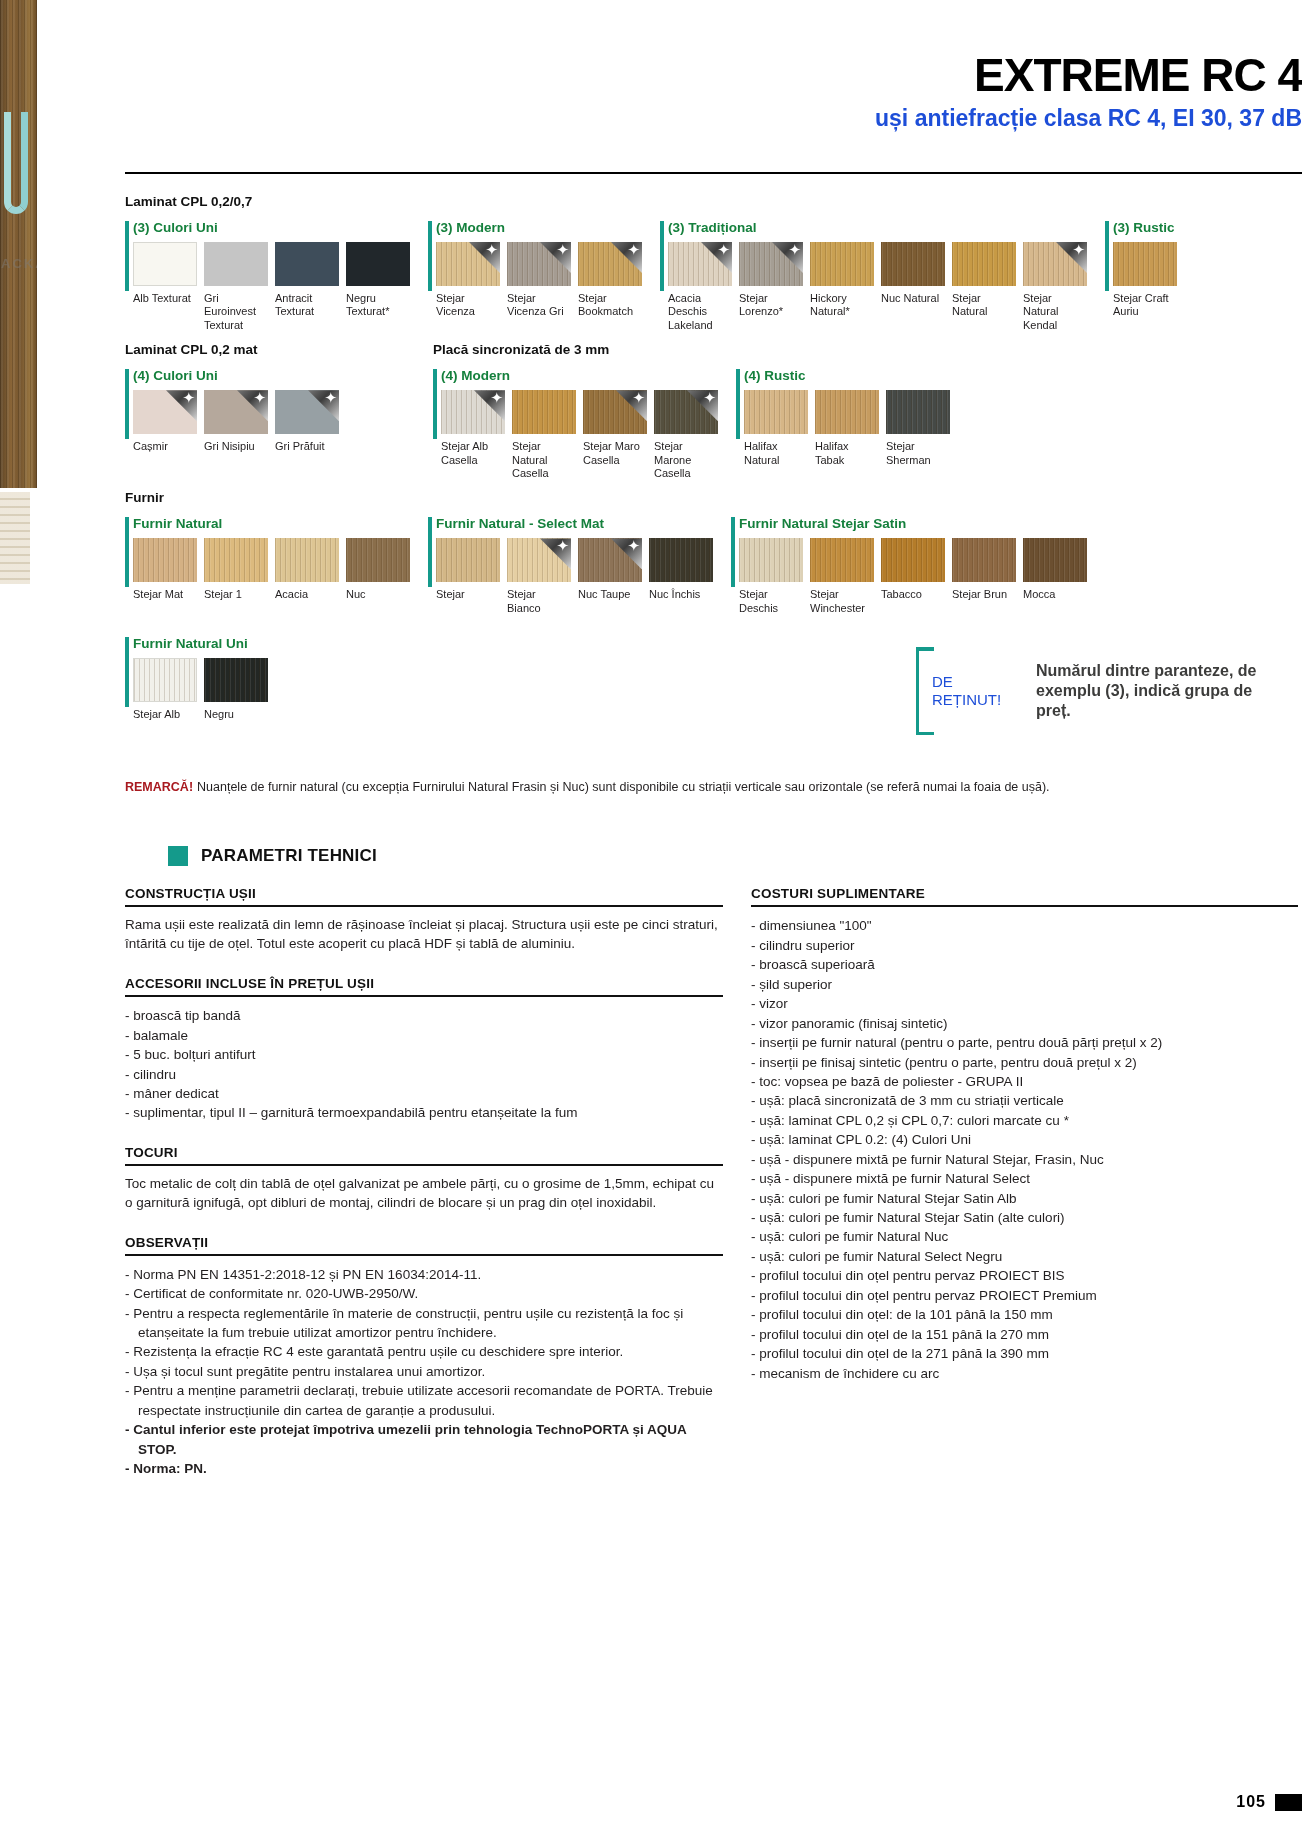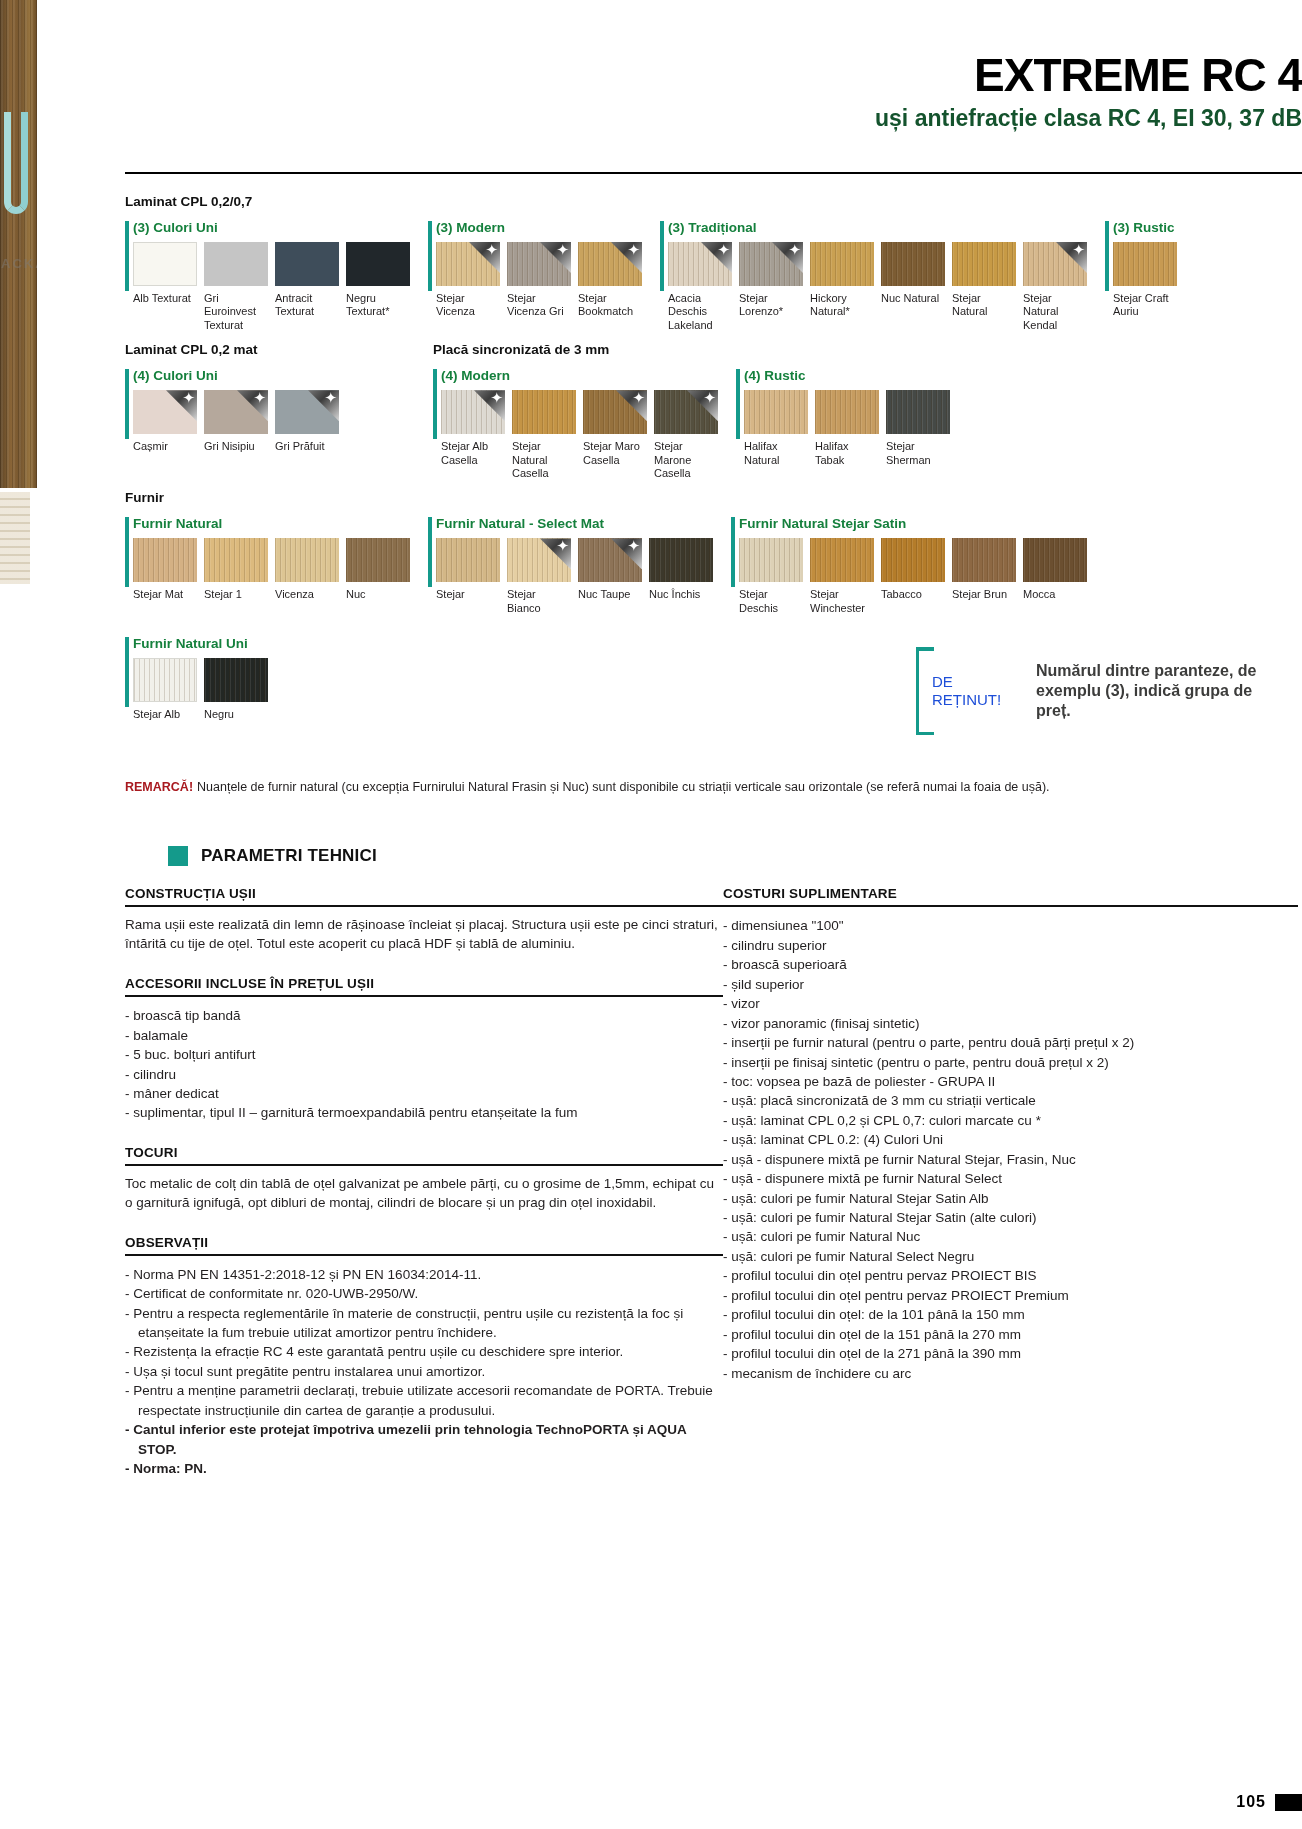--- a/index.html
+++ b/index.html
@@ -24,21 +24,21 @@
     border:7px solid #a9dcdb;border-top:none;border-radius:0 0 13px 13px;
     border-right-color:#8fcfd0;border-bottom-color:#9cd5d5;}
   .door-letters{position:absolute;left:1px;top:256px;width:36px;overflow:hidden;
     color:rgba(125,118,110,.55);font-size:13px;font-weight:bold;letter-spacing:2px;white-space:nowrap;}
   .door-slats{position:absolute;left:0;top:492px;width:30px;height:92px;
     background:repeating-linear-gradient(180deg,#eae2d2 0 6px,#cfc3a9 6px 8px);opacity:.8;}
   
   .content{position:absolute;left:125px;right:0;top:0;}
   .page-header{padding-top:52px;text-align:right;padding-right:0;}
   .page-title{font-size:46px;font-weight:bold;letter-spacing:-1px;line-height:1;color:#000;}
-  .page-subtitle{font-size:23px;font-weight:bold;margin-top:7px;color:#14532d;}
+  .page-subtitle{font-size:23px;font-weight:bold;margin-top:7px;color:#1d4ed8;}
   .top-rule{margin-top:40px;border-top:2.5px solid #000;}
   
   .section-head{margin-top:24px;display:flex;align-items:center;}
   .teal-square{width:20px;height:20px;background:var(--teal);flex:0 0 auto;}
   .section-head-label{font-size:17px;font-weight:bold;margin-left:13px;letter-spacing:.2px;color:#111;}
   .head-spacer{flex:1;}
   .palette-link{display:flex;align-items:center;font-size:13.5px;color:#1c1c1c;cursor:pointer;padding-right:2px;}
   .palette-link .arrow{color:var(--teal);font-weight:bold;font-size:16px;margin:0 9px 0 12px;}
   .palette-link .pg{font-size:13.5px;color:#1c1c1c;}
   
@@ -70,21 +70,21 @@
   .band-note::after{bottom:0;}
   .note-label{width:92px;flex:0 0 auto;font-size:15px;font-weight:normal;color:#1d4ed8;line-height:1.25;}
   .note-text{font-size:16px;font-weight:bold;color:#3c3c3b;line-height:1.25;margin-left:12px;width:255px;}
   
   .remark{margin-top:34px;font-size:12.5px;color:var(--ink);}
   .remark .remark-label{color:var(--red);font-weight:bold;margin-right:4px;}
   
   .tech-head{margin-top:52px;padding-left:43px;}
   .tech-columns{display:flex;margin-top:20px;}
   .tech-col-left{width:598px;flex:0 0 auto;}
-  .tech-col-right{flex:1;margin-left:0;padding-right:4px;}
+  .tech-col-right{flex:1;margin-left:28px;padding-right:4px;}
   .tech-block{margin-bottom:22px;}
   .tech-subheading{font-size:13.5px;font-weight:bold;color:#111;letter-spacing:.2px;
     border-bottom:2.5px solid #111;padding-bottom:4px;margin-bottom:9px;}
   .tech-par{font-size:13.5px;line-height:1.4;color:var(--ink);}
   .tech-item{font-size:13.5px;line-height:1.44;color:var(--ink);padding-left:13px;text-indent:-13px;}
   .tech-item.bold{font-weight:bold;}
   
   .footer{position:absolute;right:0;bottom:18px;display:flex;align-items:flex-end;}
   .footer .page-num{font-size:16px;font-weight:bold;letter-spacing:1px;color:#000;margin-right:9px;}
   .footer .tab{width:27px;height:17px;background:#000;}
@@ -317,21 +317,21 @@
                 <div class="cell">
                   <div class="swatch wood" title="Stejar Mat" style="background: rgb(212, 177, 132);"></div>
                   <div class="swatch-label">Stejar Mat</div>
                 </div>
                 <div class="cell">
                   <div class="swatch wood" title="Stejar 1" style="background: rgb(220, 186, 126);"></div>
                   <div class="swatch-label">Stejar 1</div>
                 </div>
                 <div class="cell">
                   <div class="swatch wood" title="Frasin" style="background: rgb(221, 197, 147);"></div>
-                  <div class="swatch-label">Vicenza</div>
+                  <div class="swatch-label">Acacia</div>
                 </div>
                 <div class="cell">
                   <div class="swatch wood" title="Nuc" style="background: rgb(138, 110, 75);"></div>
                   <div class="swatch-label">Nuc</div>
                 </div>
               </div>
             </div>
             <div class="swatch-group">
               <div class="group-label">Furnir Natural - Select Mat</div>
               <div class="cells">

